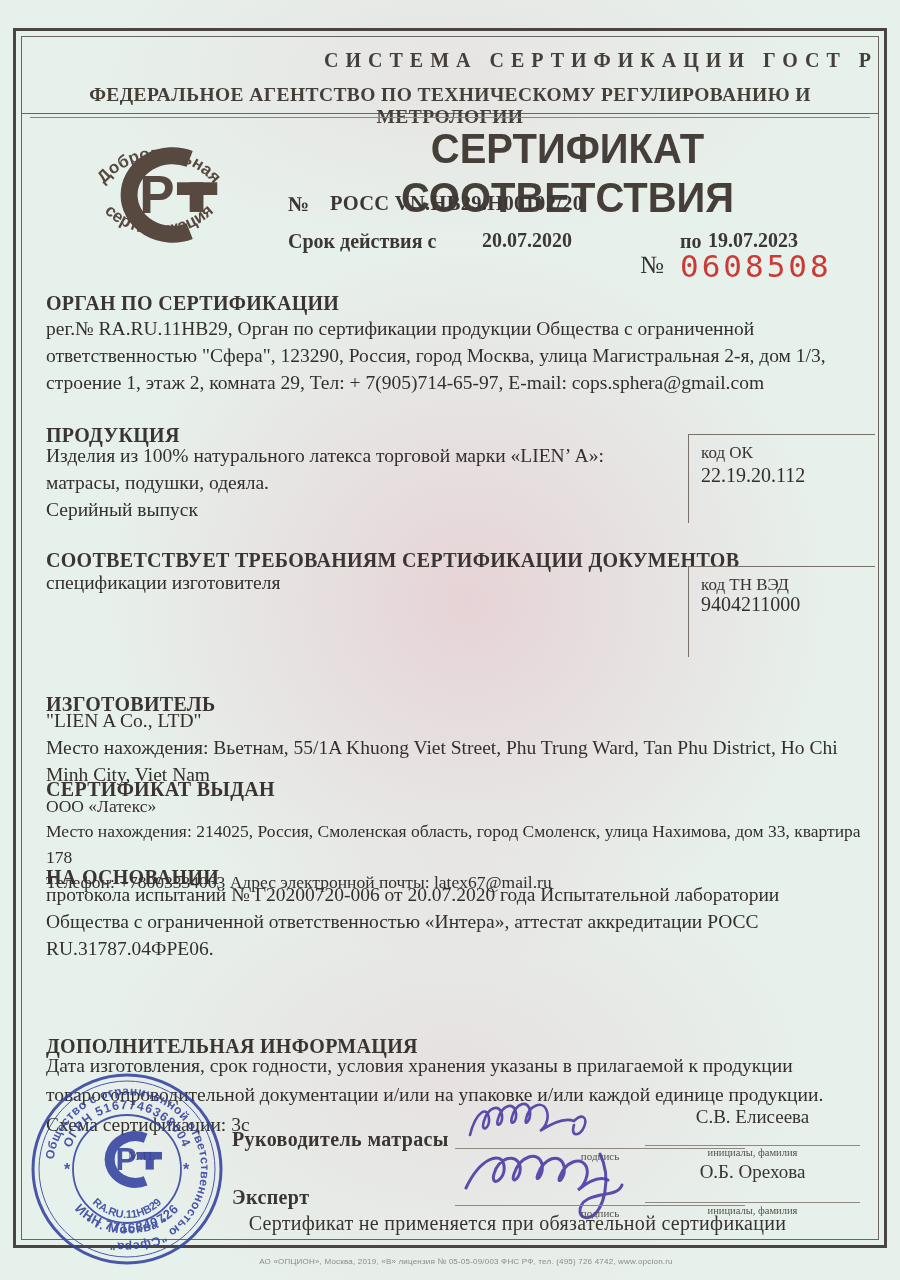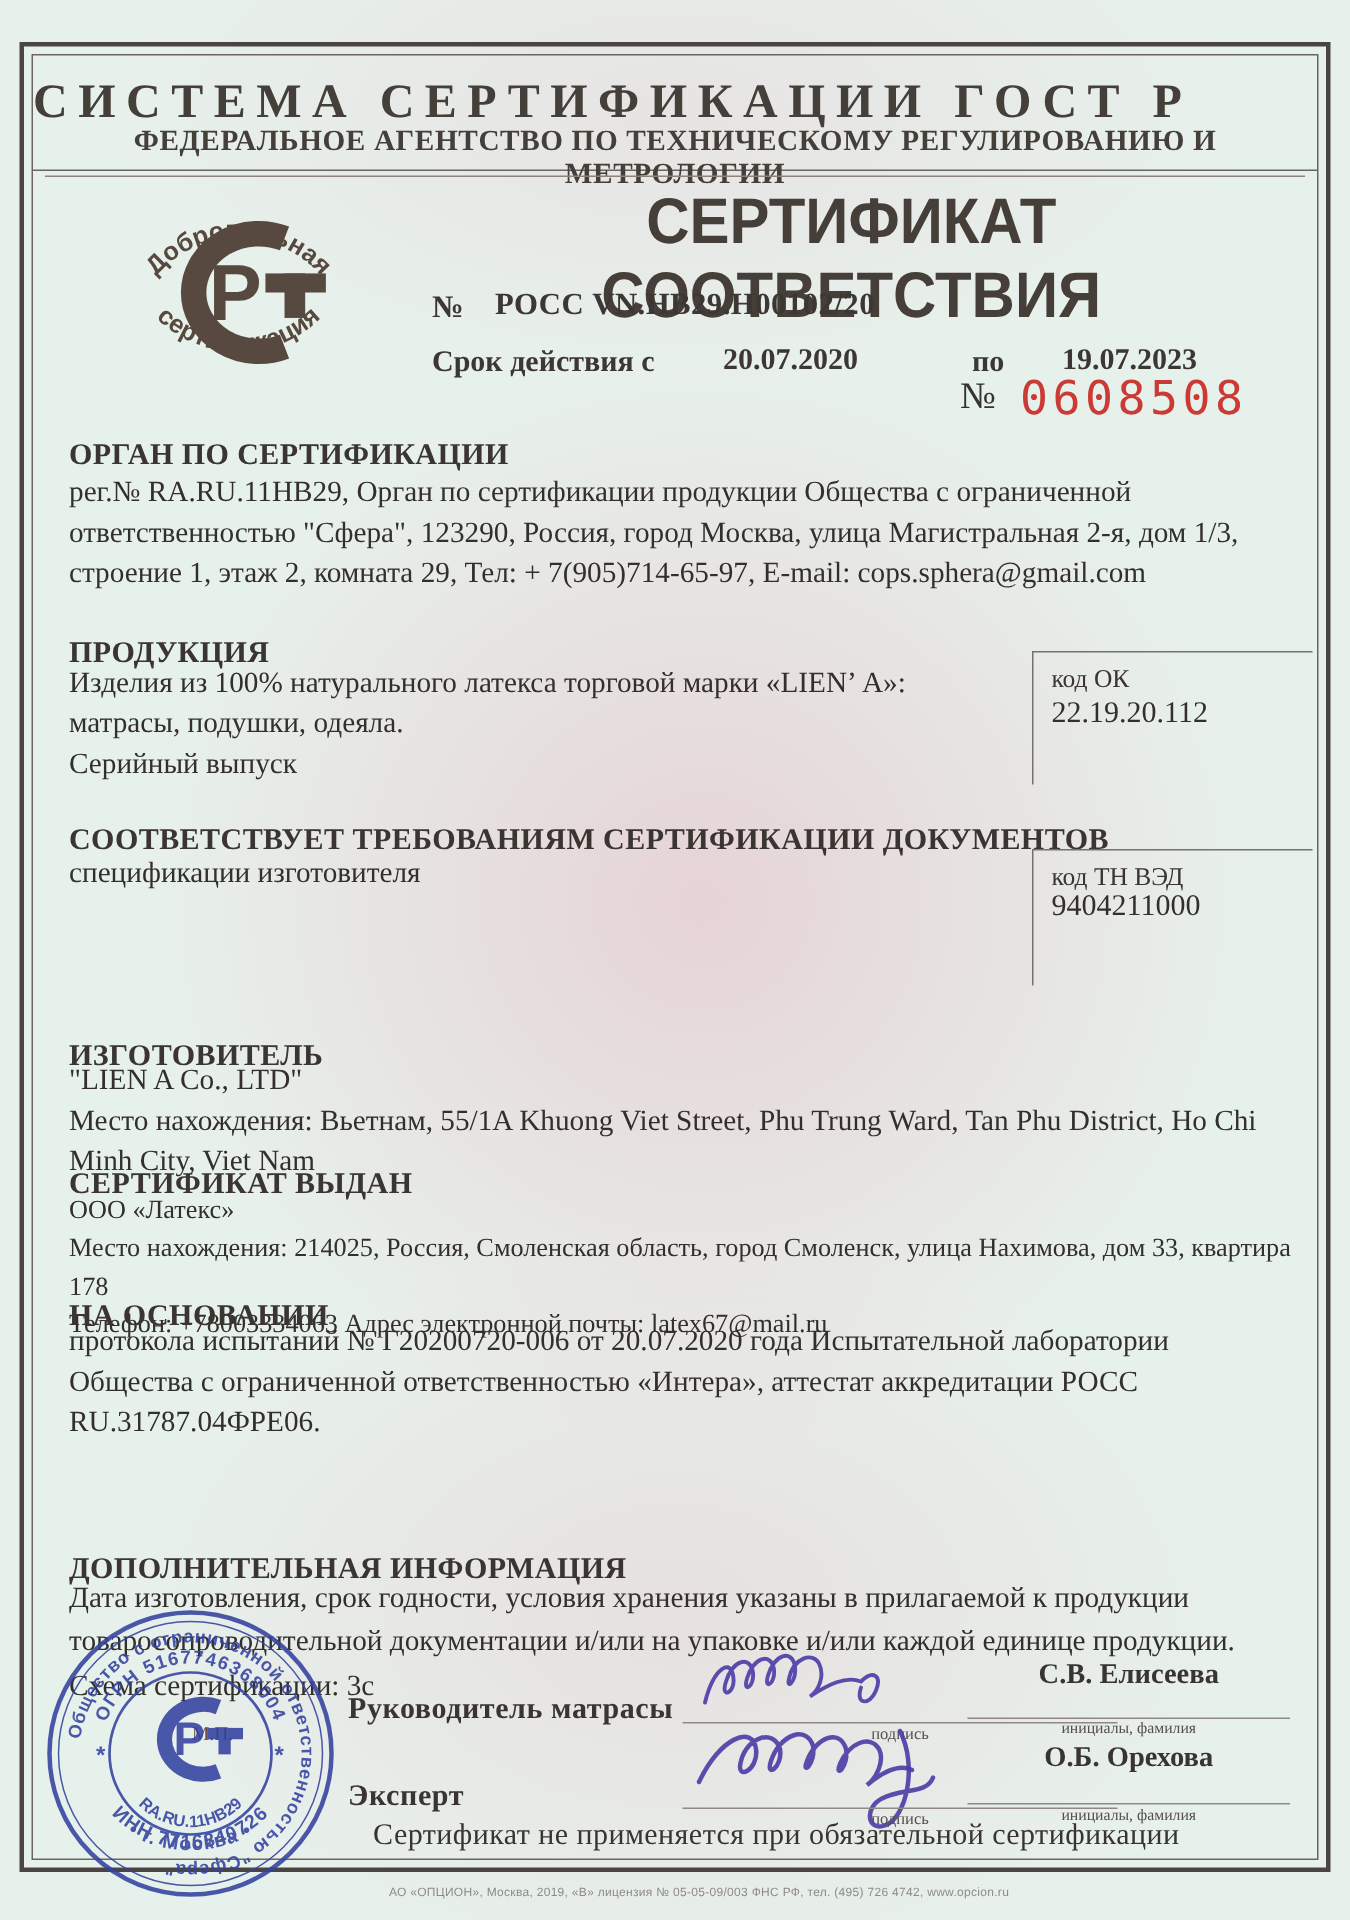--- a/index.html
+++ b/index.html
@@ -8,42 +8,42 @@
     background:
       radial-gradient(ellipse 55% 38% at 52% 47%, rgba(230,181,193,0.50), rgba(230,181,193,0) 75%),
       radial-gradient(ellipse 60% 28% at 50% 84%, rgba(230,181,193,0.28), rgba(230,181,193,0) 70%),
       radial-gradient(ellipse 60% 20% at 50% 6%, rgba(230,181,193,0.22), rgba(230,181,193,0) 70%),
       #e7f1ec;}
   .abs{position:absolute;}
   .frame-outer{position:absolute;left:13px;top:28px;right:13px;bottom:32px;border:3px solid #4a4540;}
   .frame-inner{position:absolute;inset:5px;border:1px solid #6b655e;}
   .header-band{position:absolute;top:0;left:0;right:0;height:76px;border-bottom:1px solid #6b655e;}
   .header-band:after{content:"";position:absolute;left:8px;right:8px;top:80px;border-top:1px solid #8a847c;}
-  .hline1{position:absolute;top:12px;left:0;right:0;text-align:left;font-weight:bold;font-size:32px;letter-spacing:7px;color:#453f3a;}
+  .hline1{position:absolute;top:12px;left:0;right:0;text-align:right;font-weight:bold;font-size:20px;letter-spacing:7px;color:#453f3a;}
   .hline2{position:absolute;top:47px;left:0;right:0;text-align:center;font-weight:bold;font-size:19.5px;letter-spacing:0.4px;color:#453f3a;}
   .title{left:255px;top:124px;width:625px;text-align:center;font-family:"Liberation Sans",sans-serif;
     font-weight:bold;font-size:43px;letter-spacing:0px;color:#453e39;transform:scaleX(0.93);transform-origin:center;}
   .certno-label{left:288px;top:192px;font-weight:bold;font-size:21px;}
   .certno-value{left:330px;top:192px;font-weight:bold;font-size:20.5px;letter-spacing:0.3px;}
   .validity-label{left:288px;top:230px;font-weight:bold;font-size:20px;}
   .date-from{left:482px;top:229px;font-weight:bold;font-size:20px;}
-  .po-label{left:648px;top:230px;font-weight:bold;font-size:20px;}
+  .po-label{left:680px;top:230px;font-weight:bold;font-size:20px;}
   .date-to{left:708px;top:229px;font-weight:bold;font-size:20px;}
   .blankno-sign{left:640px;top:251px;font-size:25px;color:#37332f;}
   .blankno-digits{left:680px;top:248px;font-family:"DejaVu Sans Mono",monospace;font-size:31px;color:#cb3a34;letter-spacing:3px;}
   .sec-title{font-weight:bold;font-size:20px;letter-spacing:0.3px;color:#3a3531;}
   .sec-body{font-size:19.5px;line-height:1.38;white-space:pre-line;color:#332f2b;}
   .sm{font-size:17.5px;line-height:1.45;}
   .code-box{border-top:1px solid #77716a;border-left:1px solid #77716a;padding:8px 0 0 12px;}
   .code-label{font-size:17px;color:#3a3531;}
   .code-value{font-size:20px;color:#332f2b;margin-top:1px;}
   .sig-label{font-weight:bold;font-size:20px;color:#3a3531;letter-spacing:0.4px;}
   .sig-line{border-top:1px solid #8f8982;height:0;}
   .tiny{font-size:11px;color:#55504a;text-align:center;}
-  .name{font-size:19px;text-align:center;color:#38342f;font-weight:bold;}
+  .name{font-size:19px;text-align:center;color:#38342f;}
   .note{font-size:20px;color:#38342f;text-align:center;letter-spacing:0.3px;}
   .fineprint{left:0;right:0;top:1257px;text-align:center;font-family:"Liberation Sans",sans-serif;
     font-size:8px;color:#8d8b85;letter-spacing:0.2px;padding-left:32px;}
   .logo-svg{color:#57493f;}
   .stamp-svg{color:#3442a0;opacity:0.88;}
   .mp-label{left:128px;top:1148px;font-size:13px;color:#6d4a49;}
   svg text{font-family:"Liberation Sans",sans-serif;}
 </style>
 </head>
 <body>

